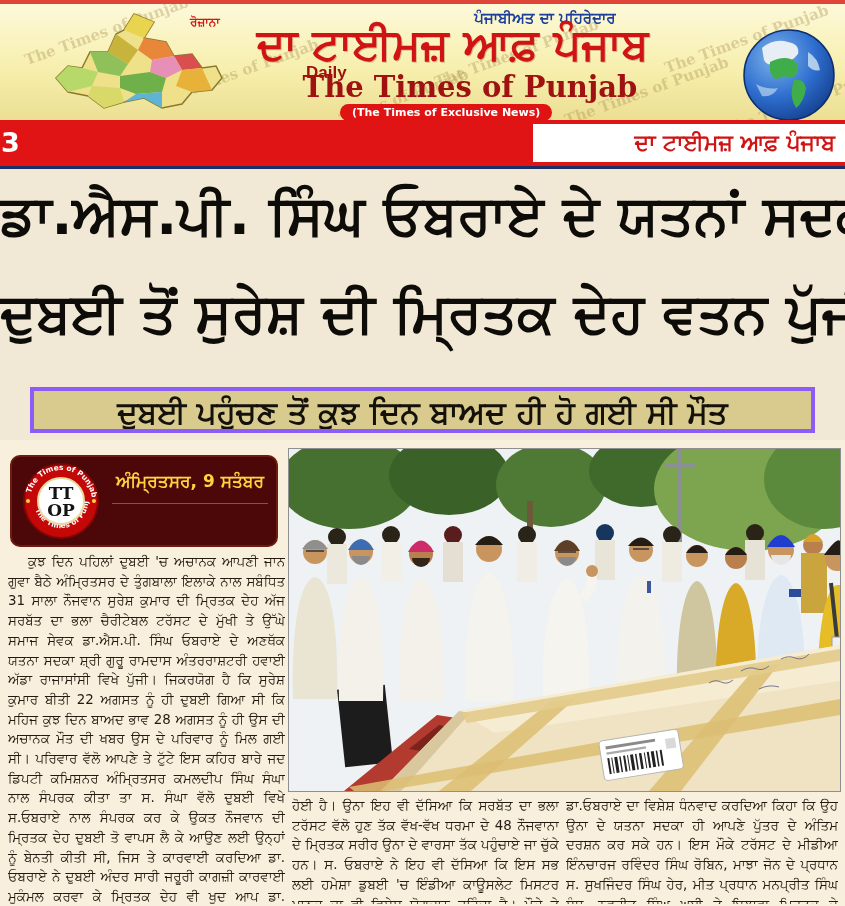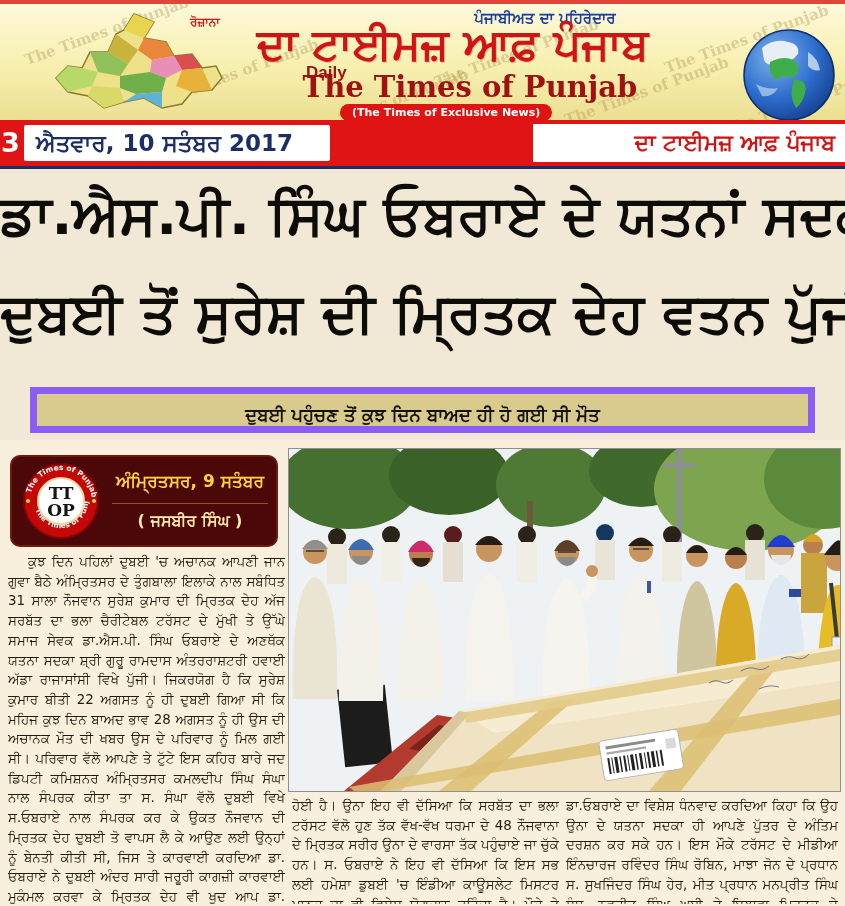--- a/index.html
+++ b/index.html
@@ -42,22 +42,22 @@
       color:#d01414;font-weight:bold;font-size:22px;line-height:38px;text-align:right;
       padding-right:10px;box-sizing:border-box;white-space:nowrap;}
   .navyline{position:absolute;left:0;top:166px;width:845px;height:3px;background:#1c2e66;}
 
   
   .headblock{position:absolute;left:0;top:169px;width:845px;height:271px;background:#f1e9d6;}
   .headline{position:absolute;left:0;width:845px;text-align:center;color:#0e0c09;
       font-weight:800;letter-spacing:0px;font-size:55px;white-space:nowrap;}
   .hl1{top:14px;} .hl2{top:112px;}
   .subhead{position:absolute;left:30px;top:218px;width:785px;height:46px;background:#d9ca8e;
-      border:7px solid #8b5cf6;box-sizing:border-box;text-align:center;color:#14100a;
-      font-weight:800;font-size:18px;line-height:42px;white-space:nowrap;overflow:hidden;}
+      border:4px solid #8b5cf6;box-sizing:border-box;text-align:center;color:#14100a;
+      font-weight:800;font-size:31px;line-height:42px;white-space:nowrap;overflow:hidden;}
 
   
   .articlearea{position:absolute;left:0;top:440px;width:845px;height:466px;background:#f8f0dd;}
   .bylinebox{position:absolute;left:10px;top:15px;width:268px;height:92px;background:#4c0808;
       border:2px solid #6d1c10;border-radius:10px;box-sizing:border-box;}
   .byl-loc{position:absolute;left:96px;top:14px;width:164px;text-align:center;
       color:#ffd23f;font-weight:bold;font-size:17px;white-space:nowrap;}
   .byl-div{position:absolute;left:100px;top:46px;width:156px;height:1px;background:#a34a33;}
   .byl-rep{position:absolute;left:96px;top:54px;width:164px;text-align:center;
       color:#ffe9a8;font-weight:bold;font-size:16px;white-space:nowrap;}
@@ -120,21 +120,20 @@
       <path d="M20,20 Q32,10 46,14 Q58,16 56,26 Q48,36 38,34 Q26,40 22,32 Z" fill="#e8eef5"></path>
       <path d="M28,34 Q44,26 54,34 Q60,44 50,50 Q40,46 34,52 Q26,46 28,34 Z" fill="#3fae4a"></path>
       <path d="M52,52 Q62,50 64,60 Q62,74 54,80 Q48,70 50,60 Z" fill="#3fae4a"></path>
       <path d="M66,24 Q76,30 78,42 Q72,44 66,38 Z" fill="#cfe4f2" opacity=".8"></path>
       <path d="M14,56 Q24,62 36,60 Q30,70 20,68 Z" fill="#cfe4f2" opacity=".6"></path>
     </svg>
   </div>
 
   <div class="infobar">
     <div class="pageno">3</div>
-    <div class="datebox">ਐਤਵਾਰ, 10 ਸਤੰਬਰ 2017</div>
     <div class="brandbox">ਦਾ ਟਾਈਮਜ਼ ਆਫ਼ ਪੰਜਾਬ</div>
   </div>
   <div class="navyline"></div>
 
   <div class="headblock">
     <div class="headline hl1">ਡਾ.ਐਸ.ਪੀ. ਸਿੰਘ ਓਬਰਾਏ ਦੇ ਯਤਨਾਂ ਸਦਕਾ</div>
     <div class="headline hl2">ਦੁਬਈ ਤੋਂ ਸੁਰੇਸ਼ ਦੀ ਮ੍ਰਿਤਕ ਦੇਹ ਵਤਨ ਪੁੱਜੀ</div>
     <div class="subhead">ਦੁਬਈ ਪਹੁੰਚਣ ਤੋਂ ਕੁਝ ਦਿਨ ਬਾਅਦ ਹੀ ਹੋ ਗਈ ਸੀ ਮੌਤ</div>
   </div>
 
@@ -154,21 +153,20 @@
           <textPath href="#arcB" startOffset="10%">The Times of Punjab</textPath>
         </text>
         <circle cx="6" cy="39" r="2" fill="#ffd23f"></circle>
         <circle cx="72" cy="39" r="2" fill="#ffd23f"></circle>
         <circle cx="39" cy="39" r="23" fill="#ffffff" stroke="#e8d9a0" stroke-width="2"></circle>
         <text x="39" y="37" text-anchor="middle" font-size="17" font-weight="bold" fill="#141414" font-family="DejaVu Serif, Liberation Serif, serif">TT</text>
         <text x="39" y="54" text-anchor="middle" font-size="17" font-weight="bold" fill="#141414" font-family="DejaVu Serif, Liberation Serif, serif">OP</text>
       </svg>
       <div class="byl-loc">ਅੰਮ੍ਰਿਤਸਰ, 9 ਸਤੰਬਰ</div>
       <div class="byl-div"></div>
-      <div class="byl-rep">( ਜਸਬੀਰ ਸਿੰਘ )</div>
     </div>
 
     <svg class="photo" width="551" height="342" viewBox="0 0 551 342">
 
       <rect x="0" y="0" width="551" height="342" fill="#eef2f4"></rect>
 
       <g>
         <ellipse cx="60" cy="34" rx="70" ry="46" fill="#46702f"></ellipse>
         <ellipse cx="160" cy="26" rx="60" ry="40" fill="#3a6128"></ellipse>
         <ellipse cx="262" cy="36" rx="55" ry="42" fill="#4e7a36"></ellipse>

